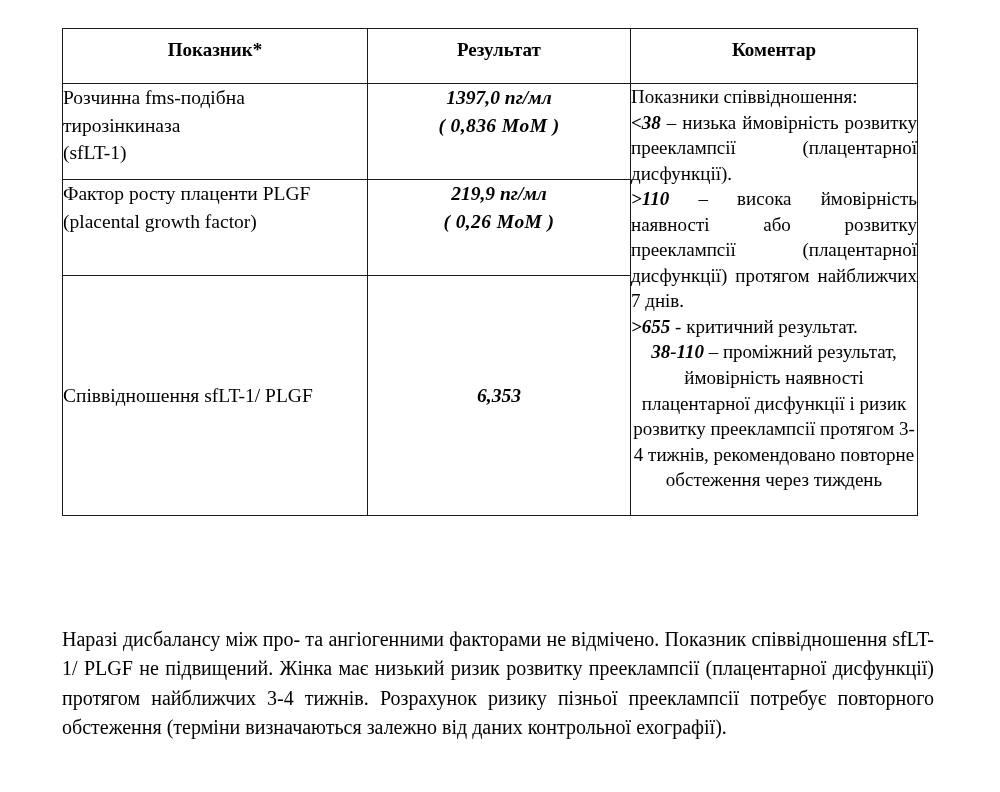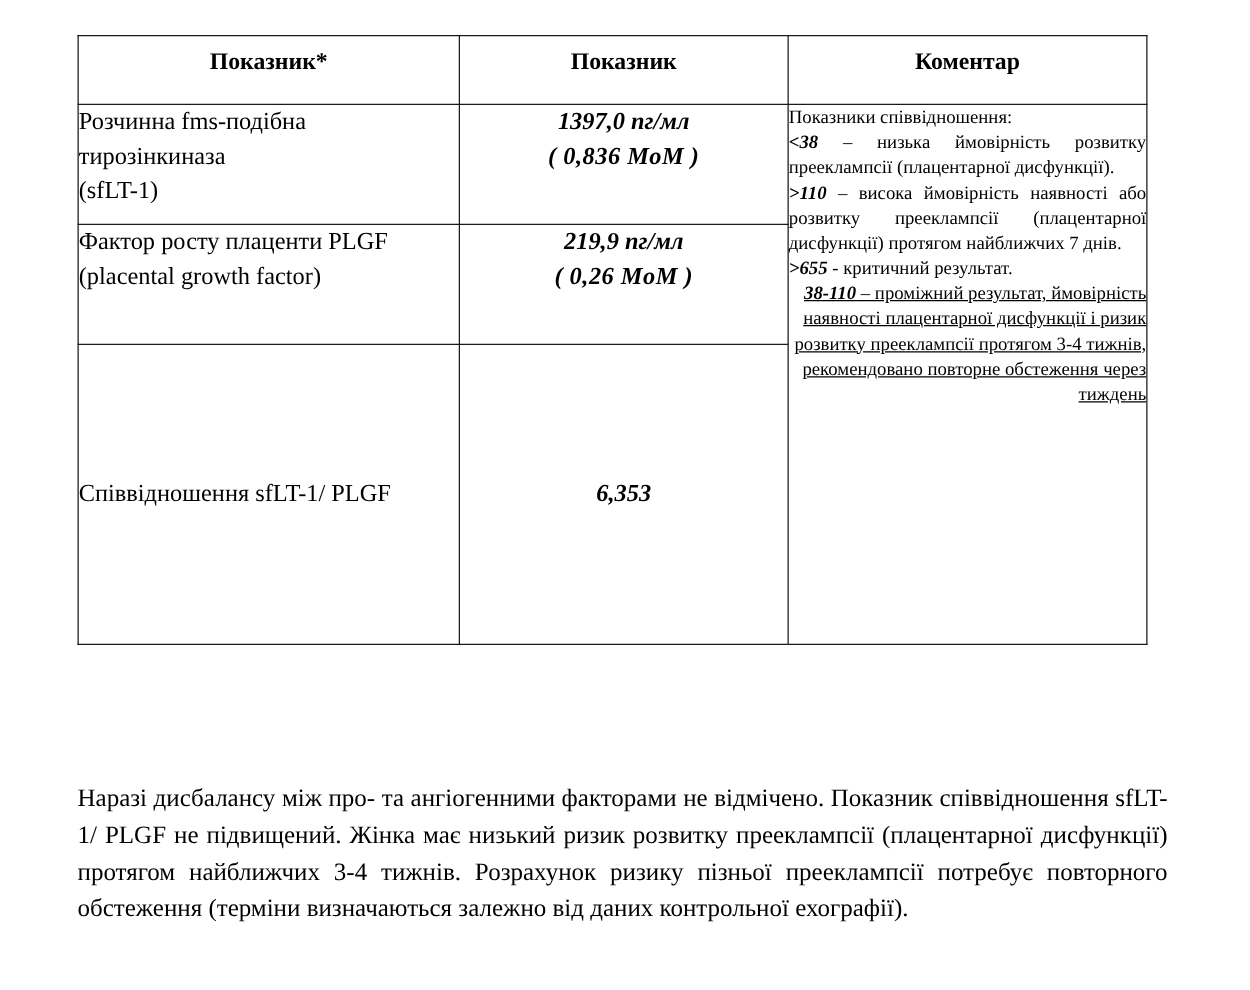--- a/index.html
+++ b/index.html
@@ -80,34 +80,33 @@
     vertical-align: middle;
     padding-top: 0;
   }
   .row3 .cell-result {
     vertical-align: middle;
     padding-top: 0;
   }
 
   
   .cell-comment {
-    font-size: 15px;
+    font-size: 19px;
     line-height: 1.345;
     text-align: justify;
     text-justify: inter-word;
     padding: 6px 6px 6px 8px;
     vertical-align: top;
   }
   .cell-comment p {
     margin: 0;
     text-align: justify;
   }
   .cell-comment p.last-seg {
-    text-align: right;
-    text-decoration: underline;
+    text-align: center;
   }
   .thresh {
     font-weight: bold;
     font-style: italic;
   }
 
   
   .footnote {
     position: absolute;
     left: 62px;
@@ -146,21 +145,21 @@
       <col class="col-indicator">
       <col class="col-result">
       <col class="col-comment">
     </colgroup>
     <thead>
       <tr>
         <th class="hdr-cell">
           <div class="hdr-inner">Показник*</div>
         </th>
         <th class="hdr-cell">
-          <div class="hdr-inner">Показник</div>
+          <div class="hdr-inner">Результат</div>
         </th>
         <th class="hdr-cell">
           <div class="hdr-inner">Коментар</div>
         </th>
       </tr>
     </thead>
     <tbody>
       <tr class="row1">
         <td class="cell-indicator">
           <div>Розчинна fms-подібна</div>

